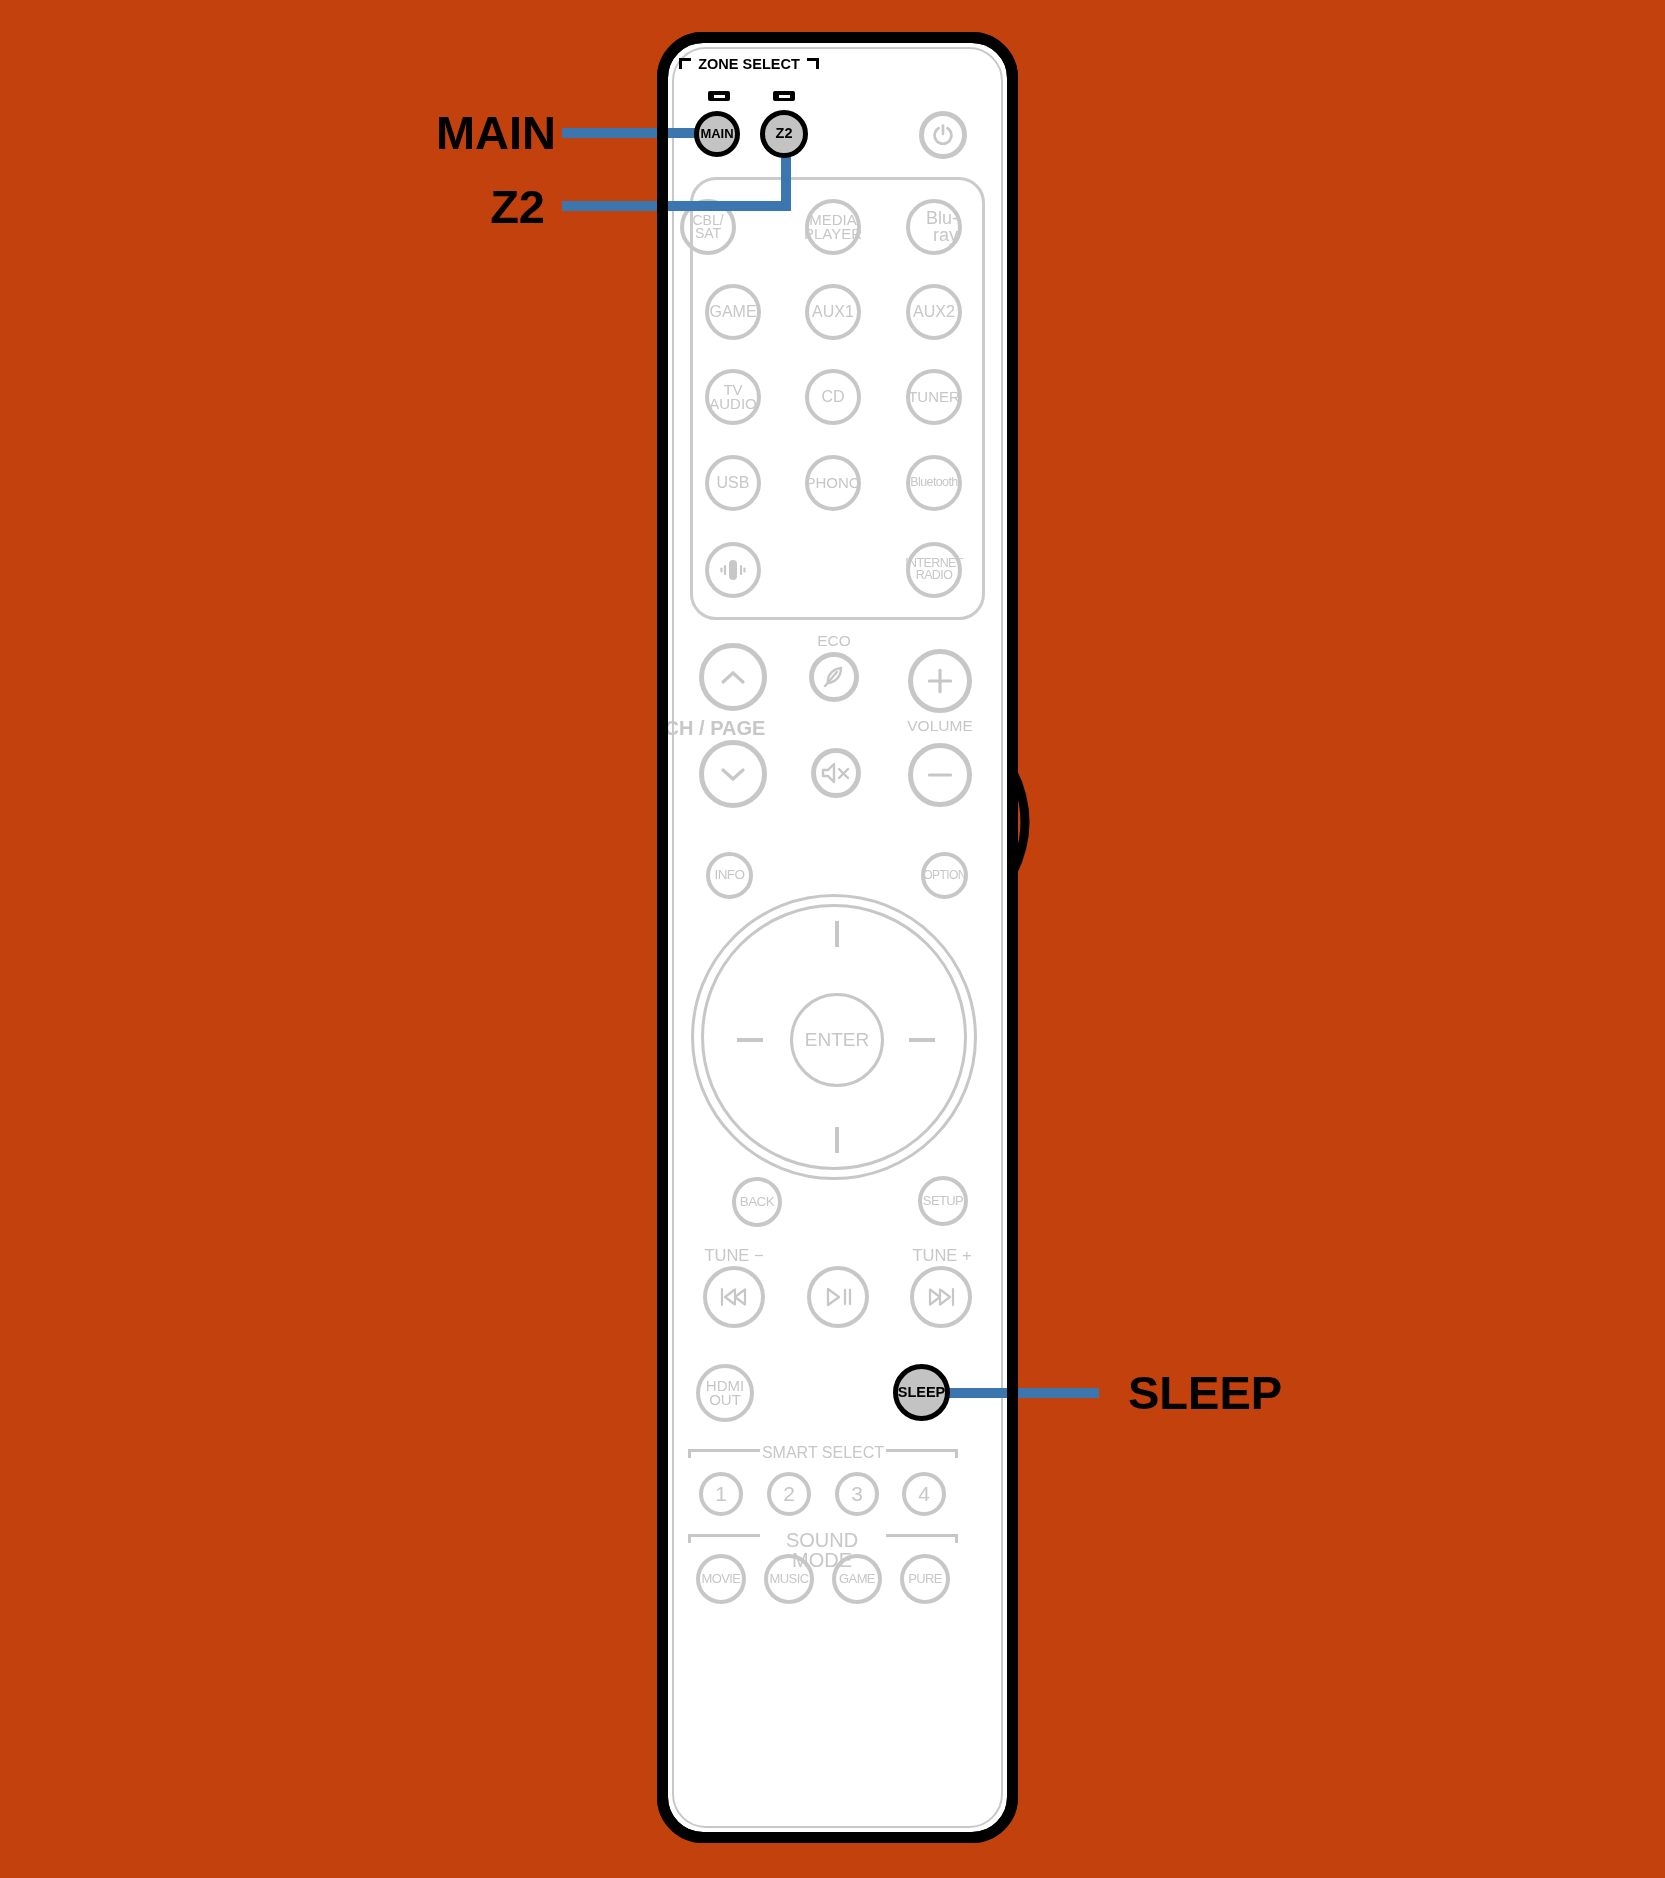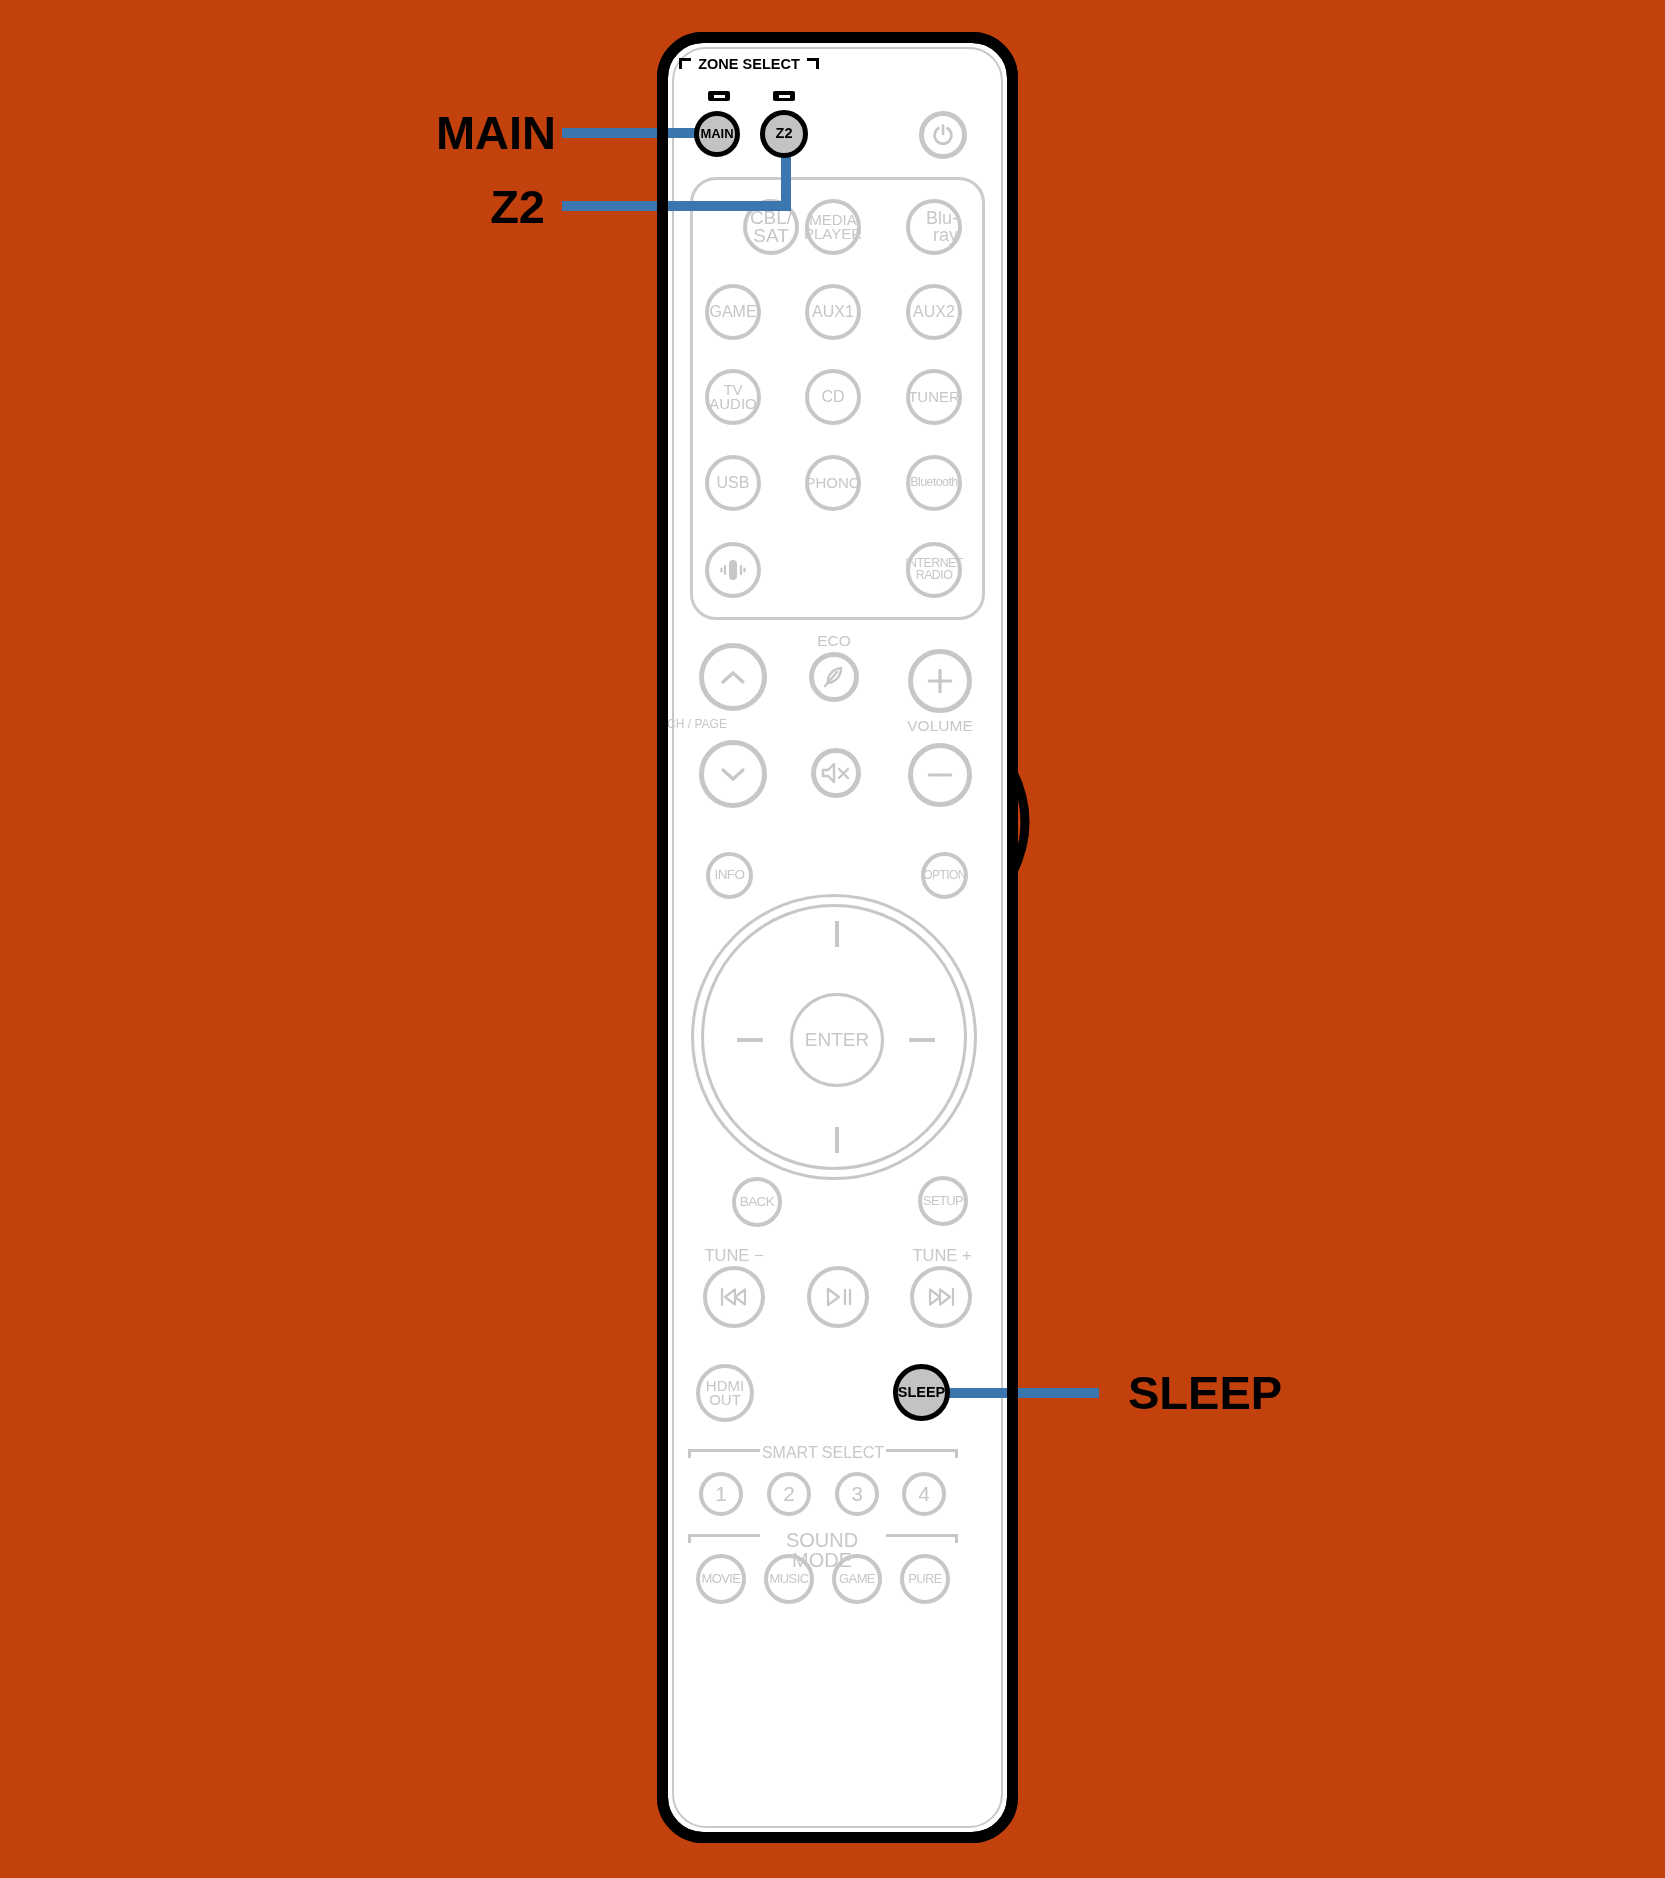--- a/index.html
+++ b/index.html
@@ -77,21 +77,21 @@
       <span class="led-slot"></span>
     </div>
 
   <div class="btn st5" style="left:919px;top:111px;width:48px;height:48px;">
     <svg class="icon" width="26" height="26" viewBox="0 0 26 26" fill="none" stroke="currentColor" stroke-width="2.6" stroke-linecap="round">
       <path d="M13 3.5 V12"></path>
         <path d="M8.6 6.2 a8.4 8.4 0 1 0 8.8 0"></path>
     </svg>
   </div>
 
-  <div class="btn" style="left:743px;top:199px;width:56px;height:56px;font-size:19px;">
+  <div class="btn" style="left:680px;top:199px;width:56px;height:56px;font-size:14px;">
     <span>CBL/</span>
     <span>SAT</span>
   </div>
   <div class="btn" style="left:805px;top:199px;width:56px;height:56px;font-size:15px;">
     <span>MEDIA</span>
     <span>PLAYER</span>
   </div>
   <div class="btn" style="left:906px;top:199px;width:56px;height:56px;font-size:18px;text-align:right;">Blu-ray</div>
 
   <div class="btn" style="left:705px;top:284px;width:56px;height:56px;font-size:16px;">GAME</div>
@@ -129,21 +129,21 @@
       <path d="M9 21 C8 13 14 7 22 6 C22 14 17 20 9 21 Z"></path>
         <path d="M6 24 L18 10"></path>
     </svg>
   </div>
 
   <div class="btn st5" style="left:699px;top:643px;width:68px;height:68px;">
     <svg class="icon" width="38" height="22" viewBox="0 0 36 22" fill="none" stroke="currentColor" stroke-width="3.2" stroke-linecap="round">
       <polyline points="8,16 18,7 28,16"></polyline>
     </svg>
   </div>
-  <div class="lbl" style="left:627px;top:718px;width:140px;font-size:12px;">CH / PAGE</div>
+  <div class="lbl" style="left:645px;top:718px;width:140px;font-size:20px;font-weight:bold;">CH / PAGE</div>
   <div class="btn st5" style="left:699px;top:740px;width:68px;height:68px;">
     <svg class="icon" width="38" height="22" viewBox="0 0 36 22" fill="none" stroke="currentColor" stroke-width="3.2" stroke-linecap="round">
       <polyline points="8,7 18,16 28,7"></polyline>
     </svg>
   </div>
 
   <div class="btn st5" style="left:908px;top:649px;width:64px;height:64px;">
     <svg class="icon" width="32" height="32" viewBox="0 0 30 30" fill="none" stroke="currentColor" stroke-width="3" stroke-linecap="round">
       <path d="M15 5 V25"></path>
         <path d="M5 15 H25"></path>

